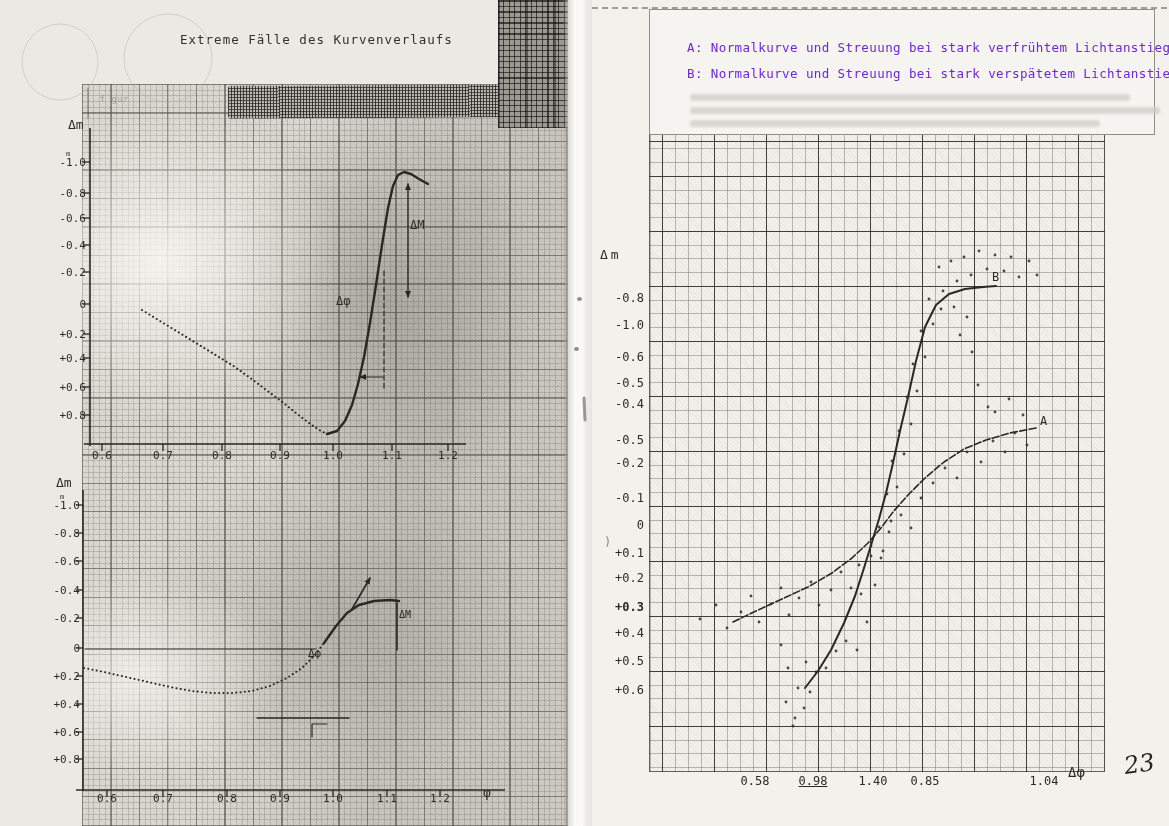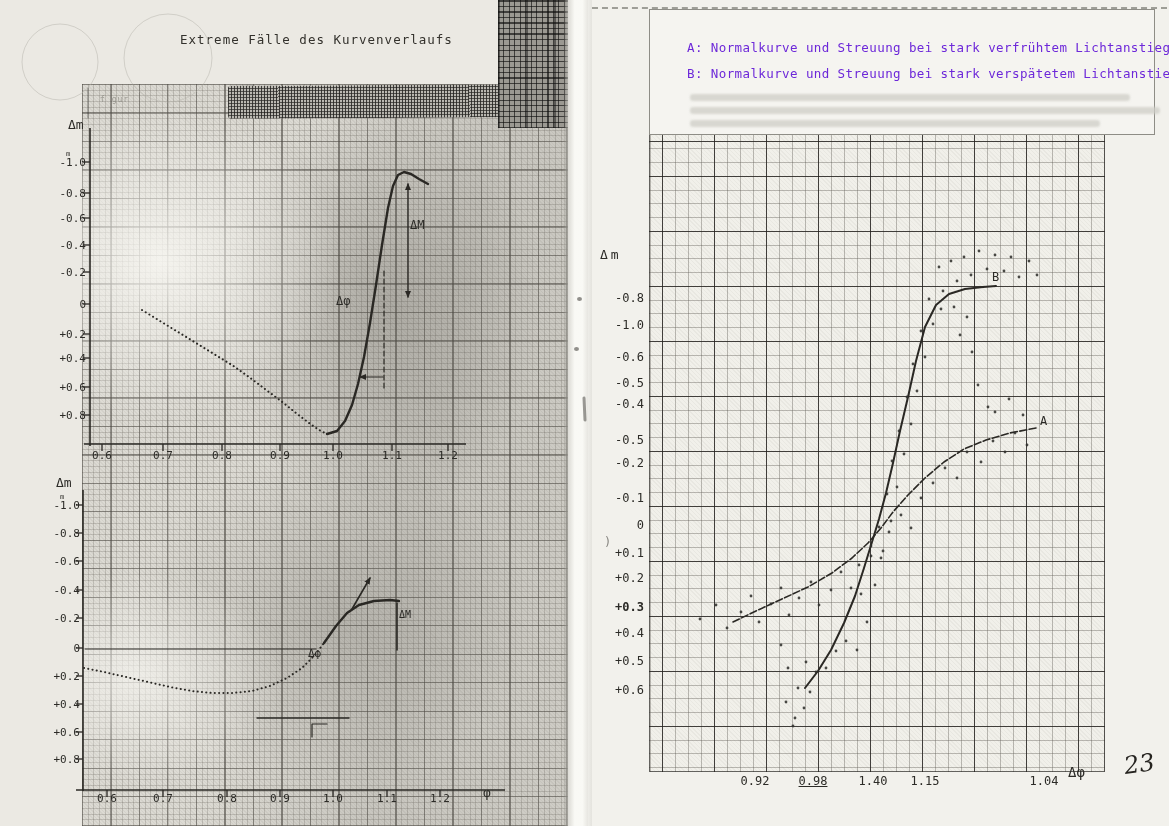--- a/index.html
+++ b/index.html
@@ -290,24 +290,24 @@
       <span class="lab s12" style="left: 644px; top: 440px; transform: translate(-100%, -50%);">-0.5</span>
       <span class="lab s12" style="left: 644px; top: 463px; transform: translate(-100%, -50%);">-0.2</span>
       <span class="lab s12" style="left: 644px; top: 498px; transform: translate(-100%, -50%);">-0.1</span>
       <span class="lab s12" style="left: 644px; top: 525px; transform: translate(-100%, -50%);">0</span>
       <span class="lab s12" style="left: 644px; top: 553px; transform: translate(-100%, -50%);">+0.1</span>
       <span class="lab s12" style="left: 644px; top: 578px; transform: translate(-100%, -50%);">+0.2</span>
       <span class="lab s12" style="left: 644px; top: 607px; transform: translate(-100%, -50%); font-weight: bold;">+0.3</span>
       <span class="lab s12" style="left: 644px; top: 633px; transform: translate(-100%, -50%);">+0.4</span>
       <span class="lab s12" style="left: 644px; top: 661px; transform: translate(-100%, -50%);">+0.5</span>
       <span class="lab s12" style="left: 644px; top: 690px; transform: translate(-100%, -50%);">+0.6</span>
-      <span class="lab s12" style="left: 755px; top: 775px; transform: translate(-50%, 0px);">0.92</span>
+      <span class="lab s12" style="left: 755px; top: 775px; transform: translate(-50%, 0px);">0.58</span>
       <span class="lab s12" style="left: 813px; top: 775px; transform: translate(-50%, 0px); text-decoration: underline;">0.98</span>
       <span class="lab s12" style="left: 873px; top: 775px; transform: translate(-50%, 0px);">1.40</span>
-      <span class="lab s12" style="left: 925px; top: 775px; transform: translate(-50%, 0px);">1.15</span>
+      <span class="lab s12" style="left: 925px; top: 775px; transform: translate(-50%, 0px);">0.85</span>
       <span class="lab s12" style="left: 1008px; top: 775px; transform: translate(-50%, 0px); margin-left: 36px;">1.04</span>
       <span class="lab s13" style="left: 68px; top: 118px;">Δm</span>
       <span class="lab sup" style="left: 66px; top: 151px;">m</span>
       <span class="lab s13" style="left: 56px; top: 476px;">Δm</span>
       <span class="lab sup" style="left: 60px; top: 494px;">m</span>
       <span class="lab s12" style="left: 410px; top: 219px;">ΔM</span>
       <span class="lab s12" style="left: 336px; top: 295px;">Δφ</span>
       <span class="lab s10" style="left: 399px; top: 610px;">ΔM</span>
       <span class="lab s11" style="left: 308px; top: 648px;">Δφ</span>
       <span class="lab s13" style="left: 483px; top: 786px;">φ</span>

